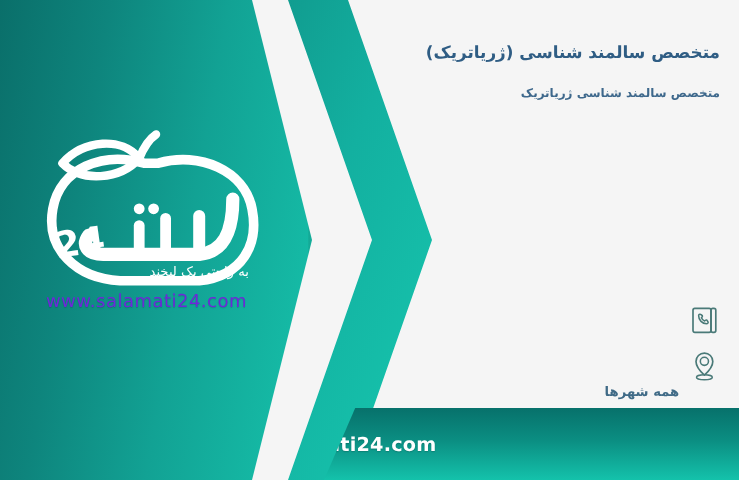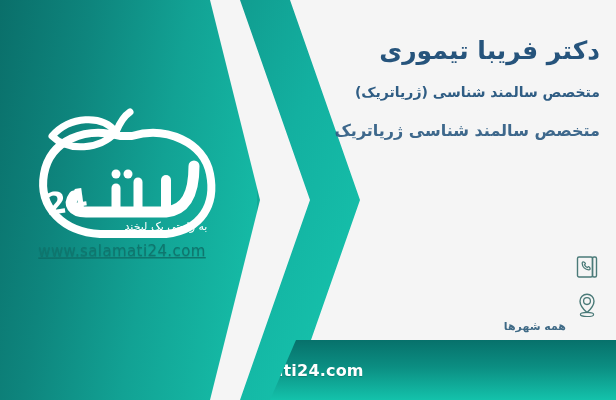--- a/index.html
+++ b/index.html
@@ -60,27 +60,26 @@
   
   .logo-wrap{
     position:absolute;left:14px;top:108px;
     width:216px;height:160px;
     z-index:4;
     display:flex;flex-direction:column;align-items:center;
   }
   .logo-svg{display:block;}
   .logo-url{
     margin-top:-4px;
-    color:#0f766e;
+    color:#6d28d9;
     font-size:15px;
     letter-spacing:.4px;
     direction:ltr;
     font-family:"DejaVu Sans","Liberation Sans",sans-serif;
     text-shadow:0 1px 1px rgba(0,0,0,.15);
-    text-decoration:underline;
   }
 
   
   .content{
     position:absolute;right:16px;top:34px;
     width:320px;
     text-align:right;
     direction:rtl;
     z-index:5;
   }
@@ -94,21 +93,21 @@
   }
   .doc-specialty{
     color:#2f5d84;
     font-size:14px;
     font-weight:bold;
     line-height:1.5;
     margin:0 0 16px 0;
   }
   .doc-specialty-sub{
     color:#2f5d84;
-    font-size:16px;
+    font-size:10px;
     font-weight:bold;
     line-height:1.5;
     margin:0;
     opacity:.92;
   }
 
   
   .info-block{
     position:absolute;right:16px;top:248px;
     width:300px;
@@ -161,21 +160,20 @@
       <circle cx="112" cy="66" r="4.5" fill="#ffffff"></circle>
 
       <text x="52" y="104" font-family="DejaVu Sans, Liberation Sans, sans-serif" font-size="30" font-weight="bold" fill="#ffffff" text-anchor="middle" transform="rotate(-8 52 104)">24</text>
 
       <text x="150" y="122" font-family="DejaVu Sans, Liberation Sans, sans-serif" font-size="11" fill="#ffffff" text-anchor="middle" direction="rtl">به راحتی یک لبخند</text>
     </svg>
     <div class="logo-url">www.salamati24.com</div>
   </div>
 
   <div class="content">
-    <h1 class="doc-name">دکتر فریبا تیموری</h1>
     <div class="doc-specialty">متخصص سالمند شناسی (ژریاتریک)</div>
     <div class="doc-specialty-sub">متخصص سالمند شناسی ژریاتریک</div>
   </div>
 
   <div class="info-block">
 
     <div class="info-row">
       <span class="info-icon">
         <svg width="22" height="24" viewBox="0 0 22 24">
           <rect x="1.5" y="2" width="15" height="20" rx="1.5" fill="none" stroke="#4a7a78" stroke-width="1.4"></rect>

